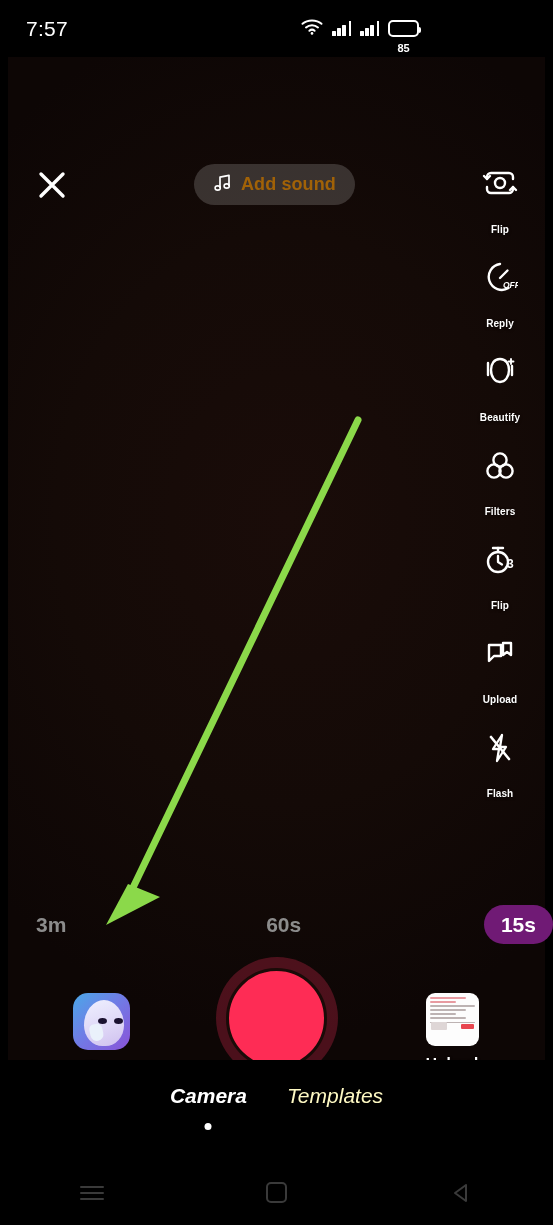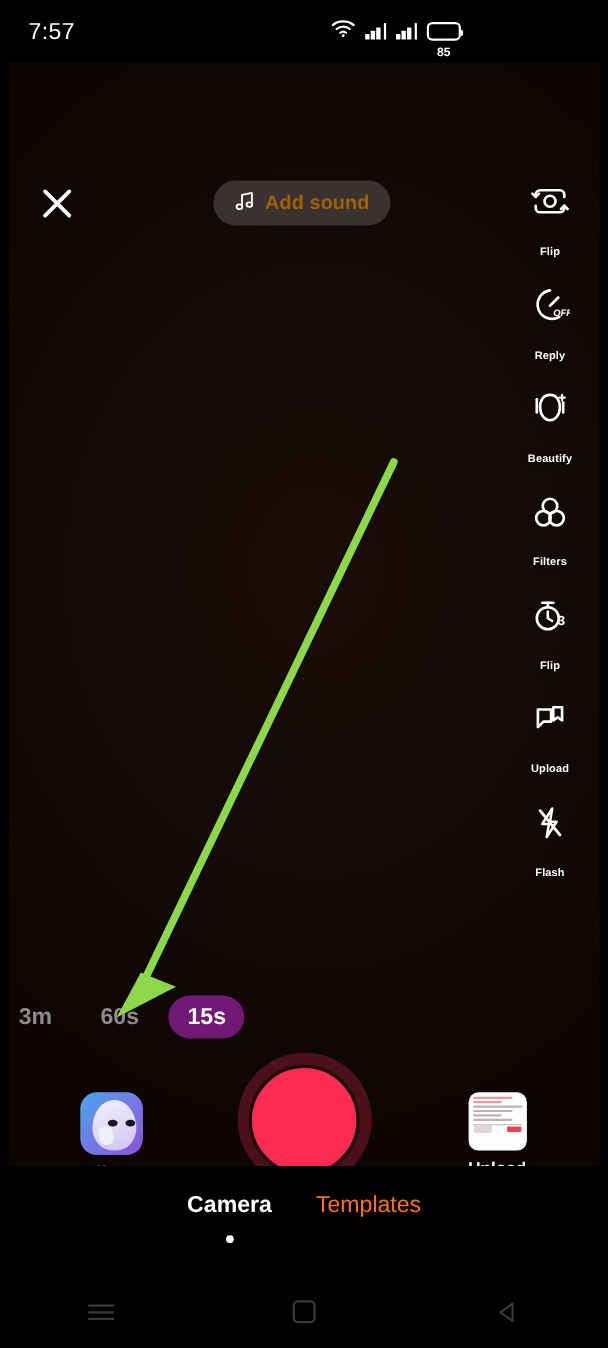--- a/index.html
+++ b/index.html
@@ -68,21 +68,21 @@
   }
   .rail-icon{ height:42px; display:flex; align-items:flex-end; justify-content:center; }
   .rail-label{
     margin-top:23px; font-size:10px; font-weight:700; color:#fff;
     text-shadow:0 1px 3px rgba(0,0,0,.6); letter-spacing:.1px;
   }
 
   
   .durations{
     position:absolute; top:848px; left:0; width:553px;
-    display:flex; justify-content:flex-start; align-items:center; gap:10px;
+    display:flex; justify-content:space-between; align-items:center; gap:10px;padding-left:19px;
   }
   .dur{
     font-size:21px; font-weight:700; color:#8c8c8c;
     padding:9px 17px; border-radius:20px; cursor:pointer; line-height:1;
   }
   .dur.active{ color:#fff; background:#701a75; }
 
   
   .controls{
     position:absolute; top:900px; left:0; width:553px; height:140px;
@@ -144,23 +144,23 @@
   }
   .upload-thumb .blk{
     position:absolute; left:5px; bottom:16px; width:16px; height:8px;
     background:#ded6d6; border-radius:1px;
   }
 
   
   .tabbar{
     position:absolute; top:1060px; left:0; width:553px; height:100px;
     background:#000; display:flex; align-items:flex-start;
-    justify-content:center; gap:40px; padding-top:24px;
-  }
-  .tab{ font-size:21px; font-weight:400; color:#f97316; position:relative; cursor:pointer;}
+    justify-content:center; gap:40px; padding-top:24px;font-style:italic;
+  }
+  .tab{ font-size:21px; font-weight:400; color:#fef9c3; position:relative; cursor:pointer;}
   .tab.active{ color:#fff; font-weight:700; }
   .tab-dot{
     position:absolute; left:50%; transform:translateX(-50%); bottom:-22px;
     width:7px; height:7px; border-radius:50%; background:#fff;
   }
 
   
   .navbar{
     position:absolute; top:1160px; left:0; width:553px; height:65px;
     background:#000; display:flex; align-items:center; justify-content:space-around;

